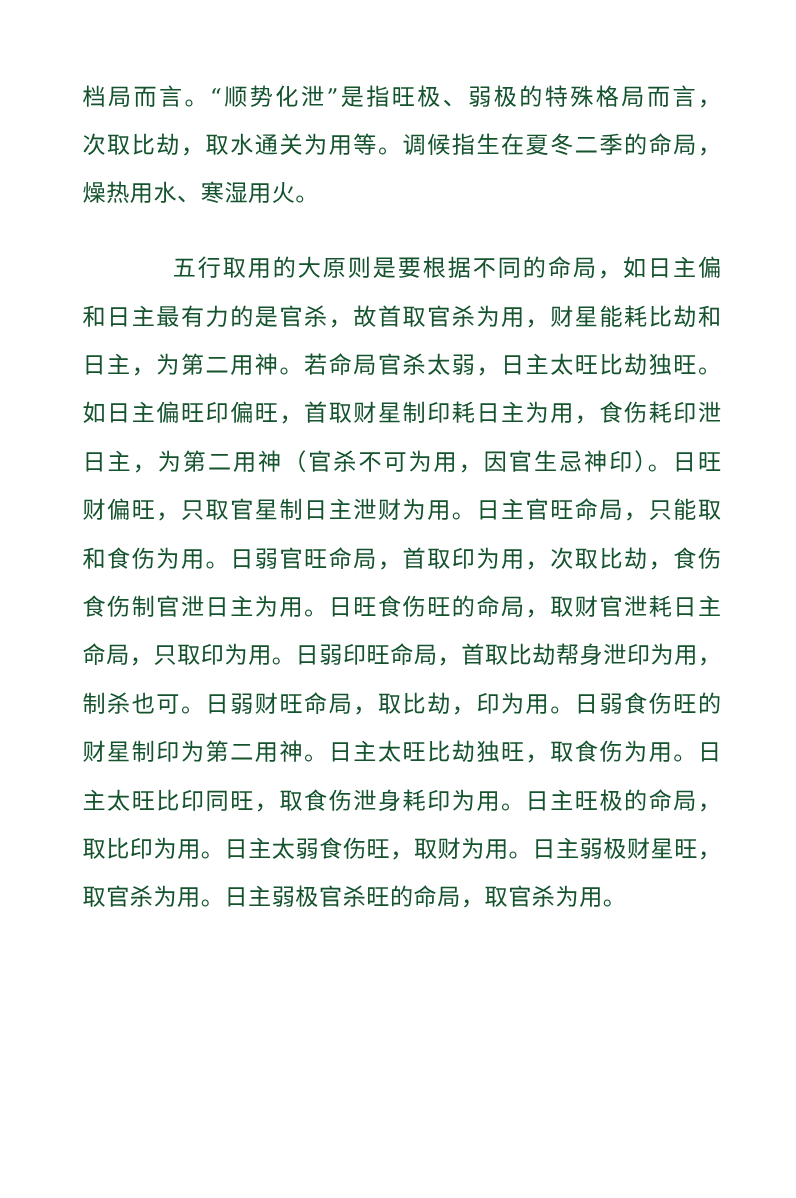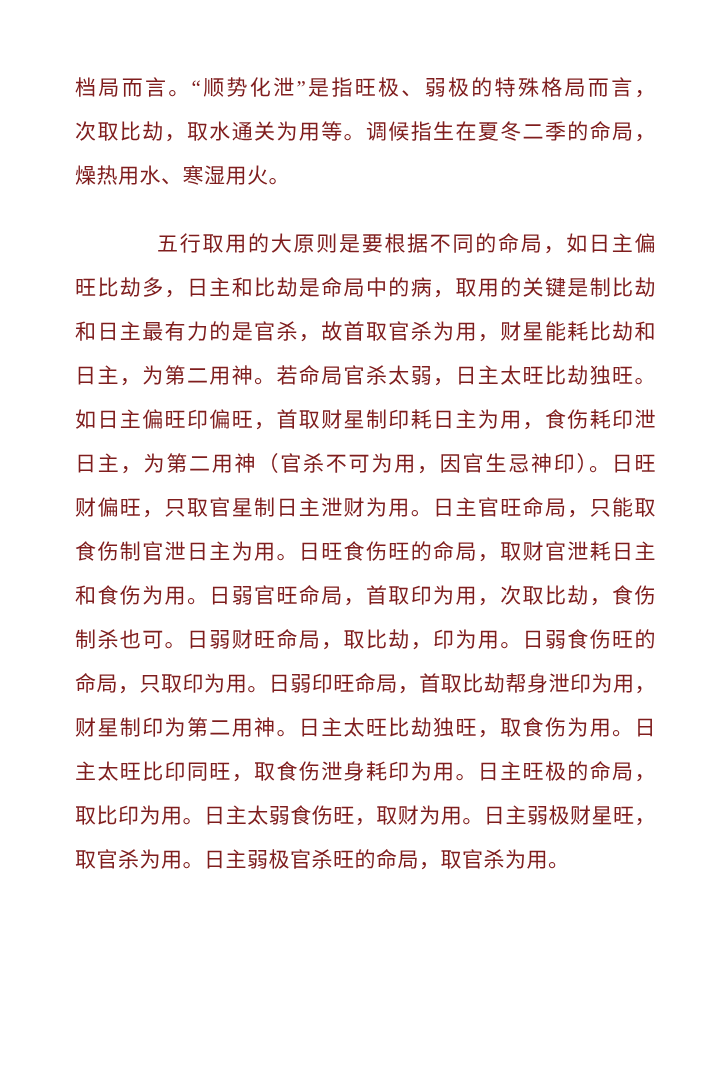--- a/index.html
+++ b/index.html
@@ -19,22 +19,21 @@
     left: 0; top: 0;
     width: 724px;
     height: 1089px;
     background: #ffffff;
   }
   .text-block {
     position: absolute;
     left: 75px;
     top: 66px;
     width: 581px;
-    color: #7f1d1d;
-    font-family: Liberation Serif, serif;
+    color: #14532d;
   }
   .paragraph {
     margin: 0;
     padding: 0;
   }
   .paragraph + .paragraph {
     margin-top: 24px;
   }
   .line {
     font-size: 21px;
@@ -61,30 +60,29 @@
   <div class="text-block">
 
     <div class="paragraph">
       <div class="line">档局而言。“顺势化泄”是指旺极、弱极的特殊格局而言，</div>
       <div class="line">次取比劫，取水通关为用等。调候指生在夏冬二季的命局，</div>
       <div class="line last-line">燥热用水、寒湿用火。</div>
     </div>
 
     <div class="paragraph">
       <div class="line indent-first">五行取用的大原则是要根据不同的命局，如日主偏</div>
-      <div class="line">旺比劫多，日主和比劫是命局中的病，取用的关键是制比劫</div>
       <div class="line">和日主最有力的是官杀，故首取官杀为用，财星能耗比劫和</div>
       <div class="line">日主，为第二用神。若命局官杀太弱，日主太旺比劫独旺。</div>
       <div class="line">如日主偏旺印偏旺，首取财星制印耗日主为用，食伤耗印泄</div>
       <div class="line">日主，为第二用神（官杀不可为用，因官生忌神印）。日旺</div>
       <div class="line">财偏旺，只取官星制日主泄财为用。日主官旺命局，只能取</div>
+      <div class="line">和食伤为用。日弱官旺命局，首取印为用，次取比劫，食伤</div>
       <div class="line">食伤制官泄日主为用。日旺食伤旺的命局，取财官泄耗日主</div>
-      <div class="line">和食伤为用。日弱官旺命局，首取印为用，次取比劫，食伤</div>
+      <div class="line">命局，只取印为用。日弱印旺命局，首取比劫帮身泄印为用，</div>
       <div class="line">制杀也可。日弱财旺命局，取比劫，印为用。日弱食伤旺的</div>
-      <div class="line">命局，只取印为用。日弱印旺命局，首取比劫帮身泄印为用，</div>
       <div class="line">财星制印为第二用神。日主太旺比劫独旺，取食伤为用。日</div>
       <div class="line">主太旺比印同旺，取食伤泄身耗印为用。日主旺极的命局，</div>
       <div class="line">取比印为用。日主太弱食伤旺，取财为用。日主弱极财星旺，</div>
       <div class="line last-line">取官杀为用。日主弱极官杀旺的命局，取官杀为用。</div>
     </div>
 
   </div>
 </div>
 
 </body></html>

